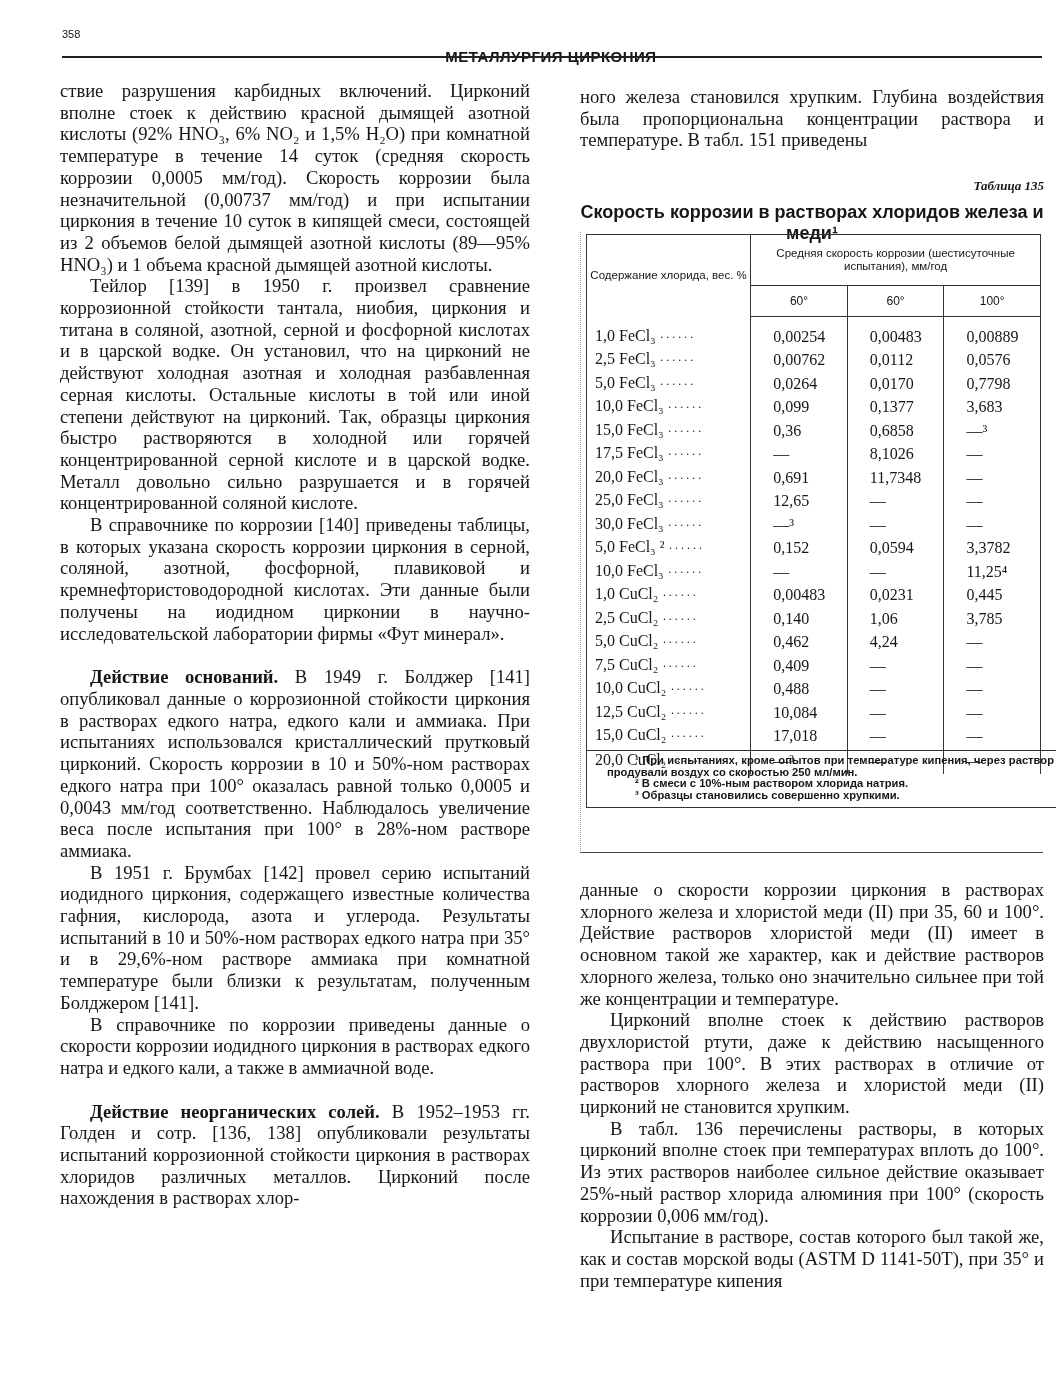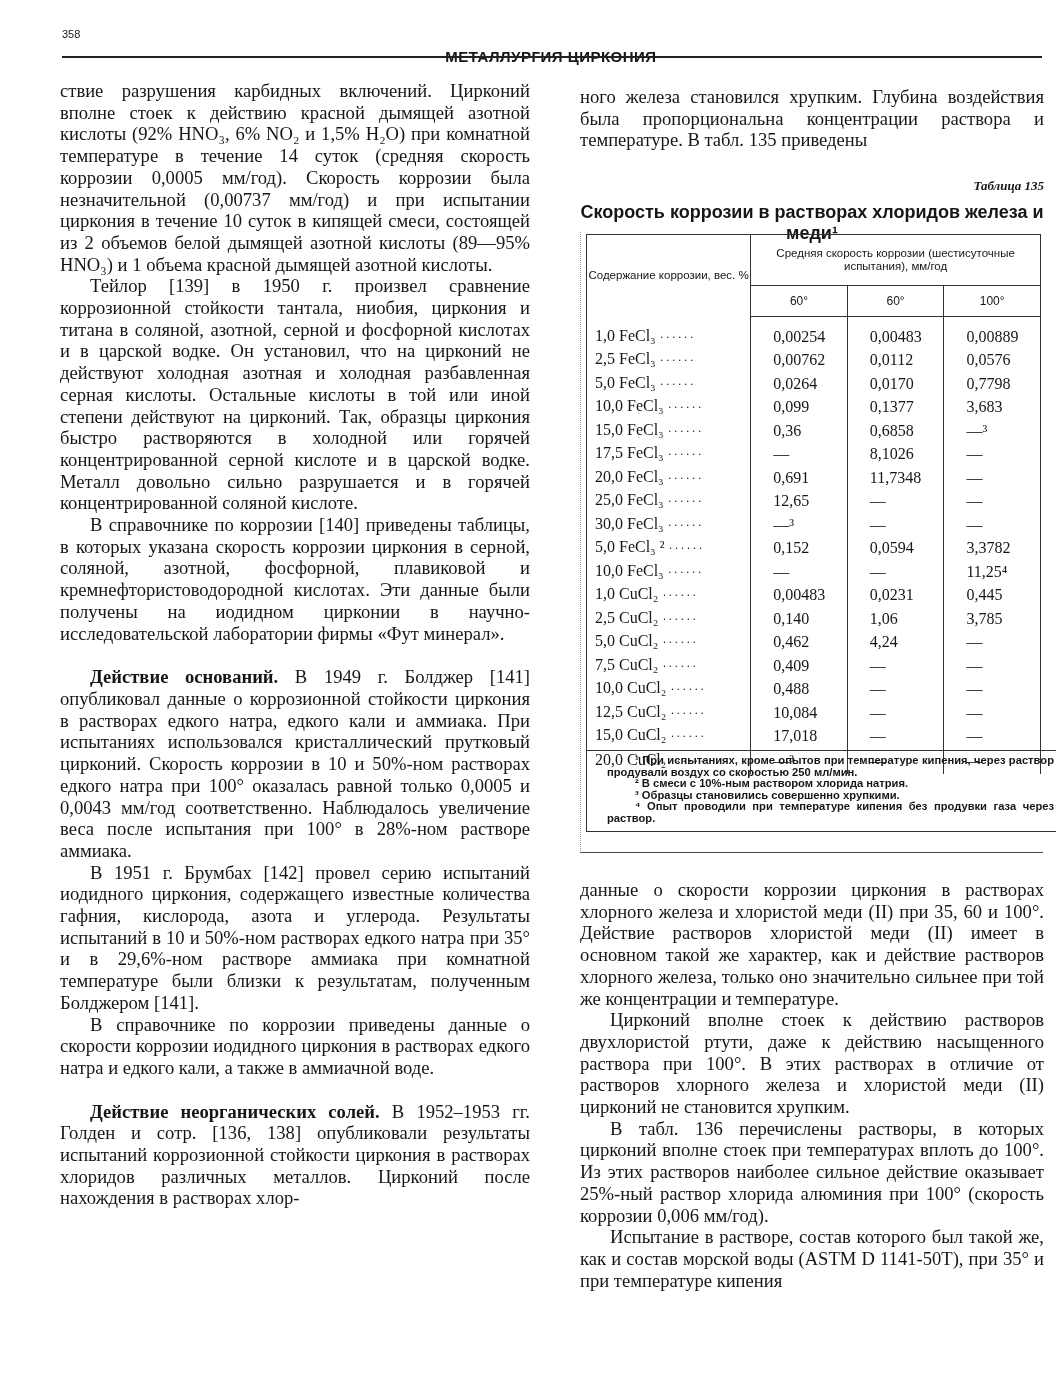--- a/index.html
+++ b/index.html
@@ -60,32 +60,32 @@
   <p class="indent">В справочнике по коррозии [140] приведены таблицы, в которых указана скорость коррозии циркония в серной, соляной, азотной, фосфорной, плавиковой и кремнефтористоводородной кислотах. Эти данные были получены на иодидном цирконии в научно-исследовательской лаборатории фирмы «Фут минерал».</p>
   <div class="gap"></div>
   <p class="indent"><span class="bold-run">Действие оснований.</span><span> В 1949 г. Болджер [141] опубликовал данные о коррозионной стойкости циркония в растворах едкого натра, едкого кали и аммиака. При испытаниях использовался кристаллический прутковый цирконий. Скорость коррозии в 10 и 50%-ном растворах едкого натра при 100° оказалась равной только 0,0005 и 0,0043 мм/год соответственно. Наблюдалось увеличение веса после испытания при 100° в 28%-ном растворе аммиака.</span></p>
   <p class="indent">В 1951 г. Брумбах [142] провел серию испытаний иодидного циркония, содержащего известные количества гафния, кислорода, азота и углерода. Результаты испытаний в 10 и 50%-ном растворах едкого натра при 35° и в 29,6%-ном растворе аммиака при комнатной температуре были близки к результатам, полученным Болджером [141].</p>
   <p class="indent">В справочнике по коррозии приведены данные о скорости коррозии иодидного циркония в растворах едкого натра и едкого кали, а также в аммиачной воде.</p>
   <div class="gap"></div>
   <p class="indent"><span class="bold-run">Действие неорганических солей.</span><span> В 1952–1953 гг. Голден и сотр. [136, 138] опубликовали результаты испытаний коррозионной стойкости циркония в растворах хлоридов различных металлов. Цирконий после нахождения в растворах хлор-</span></p>
 </div>
 
 <div class="col col-right-top">
-  <p>ного железа становился хрупким. Глубина воздействия была пропорциональна концентрации раствора и температуре. В табл. 135 приведены</p>
+  <p>ного железа становился хрупким. Глубина воздействия была пропорциональна концентрации раствора и температуре. В табл. 151 приведены</p>
 </div>
 
 <div class="table-caption-num">Таблица 135</div>
 <div class="table-title">Скорость коррозии в растворах хлоридов железа и меди¹</div>
 
 <div class="outer-box"></div>
 
 <table class="tbl">
   <thead>
     <tr class="h1">
-      <th rowspan="2">Содержание коррозии, вес. %</th>
+      <th rowspan="2">Содержание хлорида, вес. %</th>
       <th colspan="3">Средняя скорость коррозии (шестисуточные испытания), мм/год</th>
     </tr>
     <tr class="h2">
       <th>60°</th>
       <th>60°</th>
       <th>100°</th>
     </tr>
   </thead>
   <tbody id="tbody">
       <tr>
@@ -202,21 +202,20 @@
         <td class="v">—</td>
         <td class="v">—</td>
       </tr>
     </tbody>
 </table>
 
 <div class="footnotes">
   <p>¹ При испытаниях, кроме опытов при температуре кипения, через раствор продували воздух со скоростью 250 мл/мин.</p>
   <p>² В смеси с 10%-ным раствором хлорида натрия.</p>
   <p>³ Образцы становились совершенно хрупкими.</p>
-  <p>⁴ Опыт проводили при температуре кипения без продувки газа через раствор.</p>
 </div>
 
 <div class="col col-right-bottom">
   <p>данные о скорости коррозии циркония в растворах хлорного железа и хлористой меди (II) при 35, 60 и 100°. Действие растворов хлористой меди (II) имеет в основном такой же характер, как и действие растворов хлорного железа, только оно значительно сильнее при той же концентрации и температуре.</p>
   <p class="indent">Цирконий вполне стоек к действию растворов двухлористой ртути, даже к действию насыщенного раствора при 100°. В этих растворах в отличие от растворов хлорного железа и хлористой меди (II) цирконий не становится хрупким.</p>
   <p class="indent">В табл. 136 перечислены растворы, в которых цирконий вполне стоек при температурах вплоть до 100°. Из этих растворов наиболее сильное действие оказывает 25%-ный раствор хлорида алюминия при 100° (скорость коррозии 0,006 мм/год).</p>
   <p class="indent">Испытание в растворе, состав которого был такой же, как и состав морской воды (ASTM D 1141-50T), при 35° и при температуре кипения</p>
 </div>
 
 </body></html>

